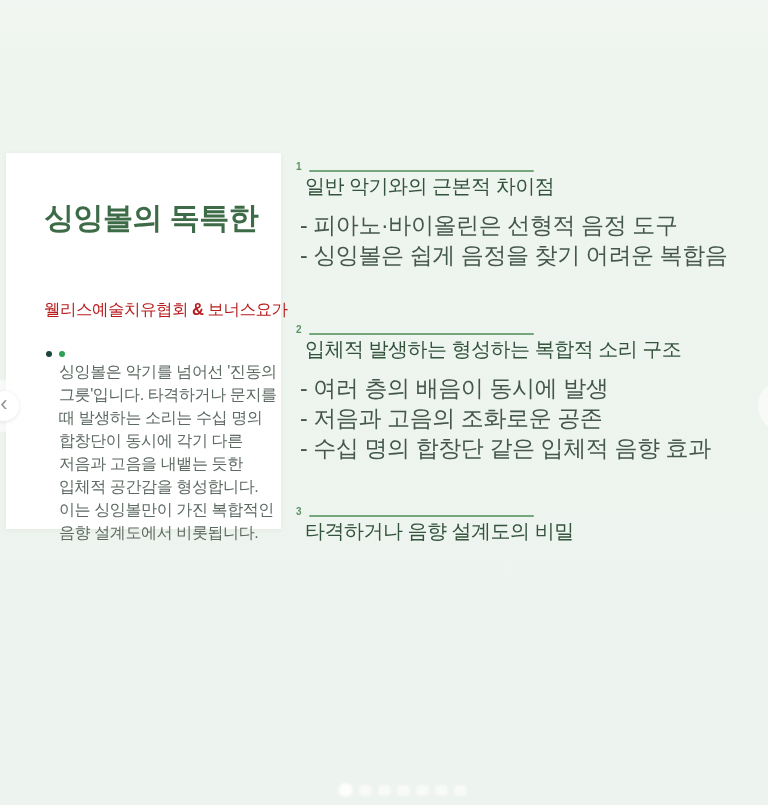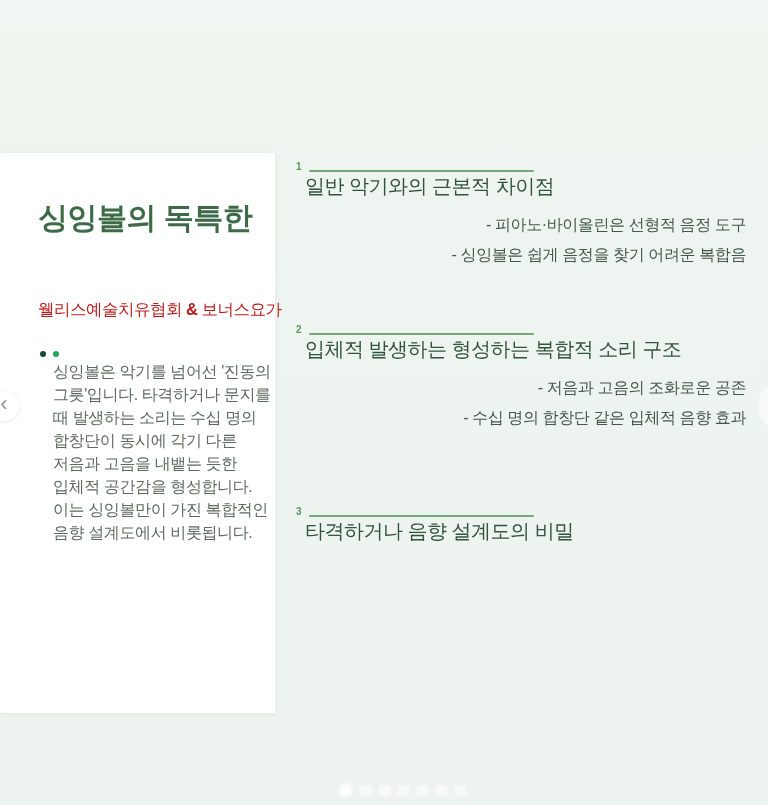--- a/index.html
+++ b/index.html
@@ -12,22 +12,22 @@
   .page {
     position: relative;
     width: 768px; height: 805px;
     background: linear-gradient(180deg, #f3f7f3 0%, #eef4ee 6%, #edf3ee 100%);
     overflow: hidden;
   }
 
   
   .card {
     position: absolute;
-    left: 0; top: 153px;
-    width: 275px; height: 560px;
+    left: 6px; top: 153px;
+    width: 275px; height: 376px;
     background: #ffffff;
     box-shadow: 0 1px 6px rgba(60, 90, 70, 0.05);
     text-decoration: underline;
   }
   .title {
     position: absolute; left: 38px; top: 46px;
     font-size: 30px; line-height: 38px;
     font-weight: 800; color: #3e6b47;
     letter-spacing: -0.5px;
   }
@@ -69,24 +69,23 @@
     background: #76a77a; border-radius: 1px;
   }
   .sec-heading {
     padding: 13px 0 0 9px;
     font-size: 20px; line-height: 24px;
     font-weight: 400; color: #33533d;
     letter-spacing: -0.5px; white-space: nowrap;
   }
   .sec-bullets { padding: 12px 0 0 4px; }
   .bullet {
-    font-size: 16px; line-height: 30px;
+    font-size: 23px; line-height: 30px;
     color: #44574b; letter-spacing: -0.4px;
     white-space: nowrap;
-    text-align: right;
   }
 
   
   .nav {
     position: absolute; top: 380px;
     width: 52px; height: 52px;
     border: none; border-radius: 50%;
     background: rgba(255, 255, 255, 0.55);
     cursor: pointer; padding: 0;
   }
@@ -146,20 +145,21 @@
       <div class="bullet">- 피아노·바이올린은 선형적 음정 도구</div>
       <div class="bullet">- 싱잉볼은 쉽게 음정을 찾기 어려운 복합음</div>
     </div>
   </section>
 
   <section class="sec sec-2">
     <span class="sec-num">2</span>
     <span class="sec-line"></span>
     <h2 class="sec-heading">입체적 발생하는 형성하는 복합적 소리 구조</h2>
     <div class="sec-bullets">
+      <div class="bullet">- 여러 층의 배음이 동시에 발생</div>
       <div class="bullet">- 저음과 고음의 조화로운 공존</div>
       <div class="bullet">- 수십 명의 합창단 같은 입체적 음향 효과</div>
     </div>
   </section>
 
   <section class="sec sec-3">
     <span class="sec-num">3</span>
     <span class="sec-line"></span>
     <h2 class="sec-heading">타격하거나 음향 설계도의 비밀</h2>
   </section>

